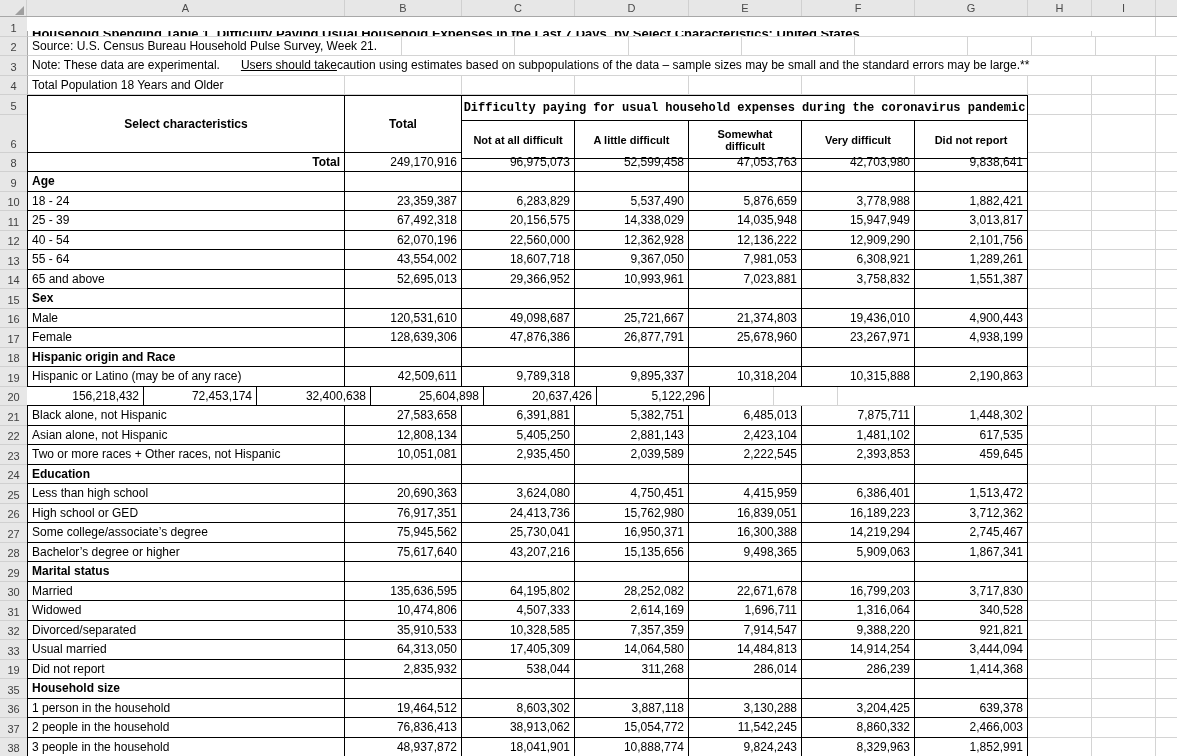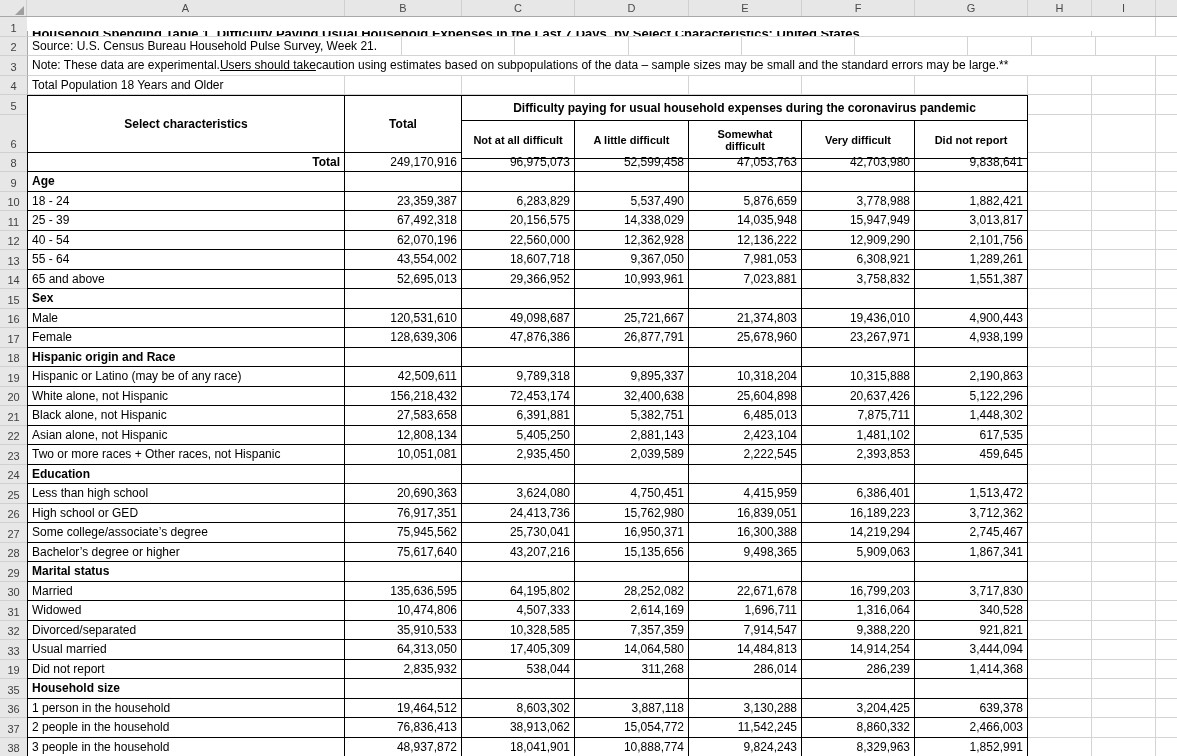--- a/index.html
+++ b/index.html
@@ -62,35 +62,35 @@
   .g  { border-right: 1px solid #d4d4d4; border-bottom: 1px solid #d4d4d4; }
   .gb { border-bottom: 1px solid #d4d4d4; }
   .first-doc { border-left: 1px solid #a8a8a8; }
 
   .t { border-right: 1px solid #000; border-bottom: 1px solid #000; }
   .t-top { border-top: 1px solid #000; }
   .t-first { border-left: 1px solid #000; }
 
   
   .title { font-weight: bold; font-size: 13px; }
-  .u { text-decoration: underline; }
+  .u { text-decoration: underline; margin-left: 21px; }
 
   
   .th {
     font-weight: bold;
     justify-content: center; text-align: center;
     white-space: pre; overflow: visible;
   }
   .hdr-block { height: 57.5px; }
   .stack { display: flex; flex-direction: column; }
   .subrow { display: flex; height: 38px; }
   .h5 { height: 19.5px; }
   .h6 { height: 38px; }
   .sub-th { font-size: 11px; padding: 0 2px; }
-  .span-hdr { font-size: 12px; padding: 12px 2px; }
+  .span-hdr { font-size: 12px; padding: 12px 2px; font-family: Liberation Mono, monospace; }
 
   
   .num { justify-content: flex-end; text-align: right; }
   .lbl-total { font-weight: bold; justify-content: flex-end; text-align: right; }
   .lbl-section { font-weight: bold; }
   .lbl-data { }
 </style>
 </head>
 <body>
 
@@ -341,21 +341,20 @@
         <div class="cell wD t num">9,895,337</div>
         <div class="cell wE t num">10,318,204</div>
         <div class="cell wF t num">10,315,888</div>
         <div class="cell wG t num">2,190,863</div>
         <div class="cell wH g"></div>
         <div class="cell wI g"></div>
         <div class="cell w-fill gb"></div>
       </div>
       <div class="row">
         <div class="rowhdr">20</div>
-        <div class="cell wA t t-first lbl-data">White alone, not Hispanic</div>
         <div class="cell wB t num">156,218,432</div>
         <div class="cell wC t num">72,453,174</div>
         <div class="cell wD t num">32,400,638</div>
         <div class="cell wE t num">25,604,898</div>
         <div class="cell wF t num">20,637,426</div>
         <div class="cell wG t num">5,122,296</div>
         <div class="cell wH g"></div>
         <div class="cell wI g"></div>
         <div class="cell w-fill gb"></div>
       </div>

